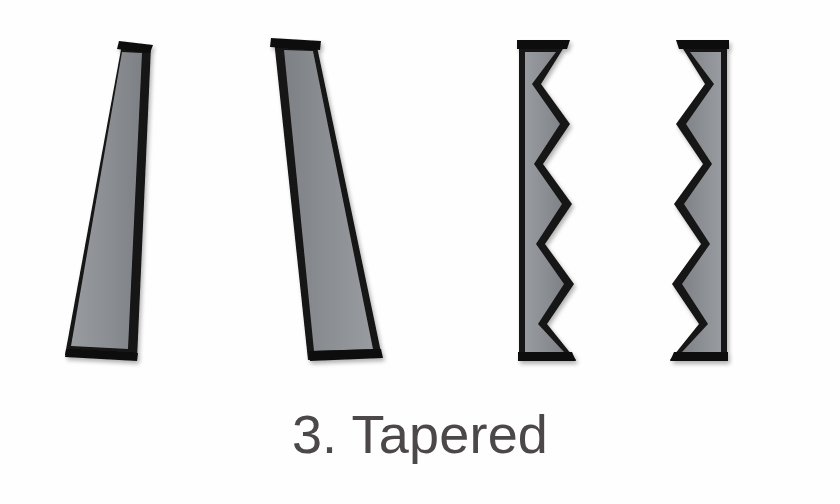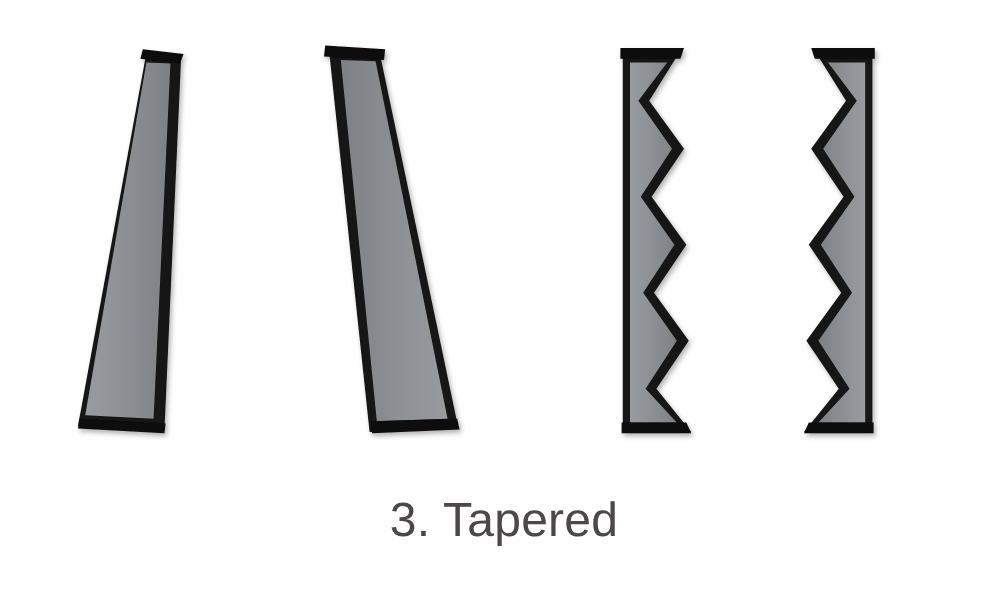--- a/index.html
+++ b/index.html
@@ -33,21 +33,21 @@
     flex-direction: row;
   }
   .caption-cell {
     flex: 1 1 50%;
     display: flex;
     align-items: center;
     justify-content: center;
   }
   .caption-text {
     font-family: "Liberation Sans", sans-serif;
-    font-size: 40px;
+    font-size: 54px;
     font-weight: 400;
     letter-spacing: 0.2px;
     color: #4c4749;
     white-space: nowrap;
     line-height: 1;
   }
 </style>
 </head>
 <body>
 

